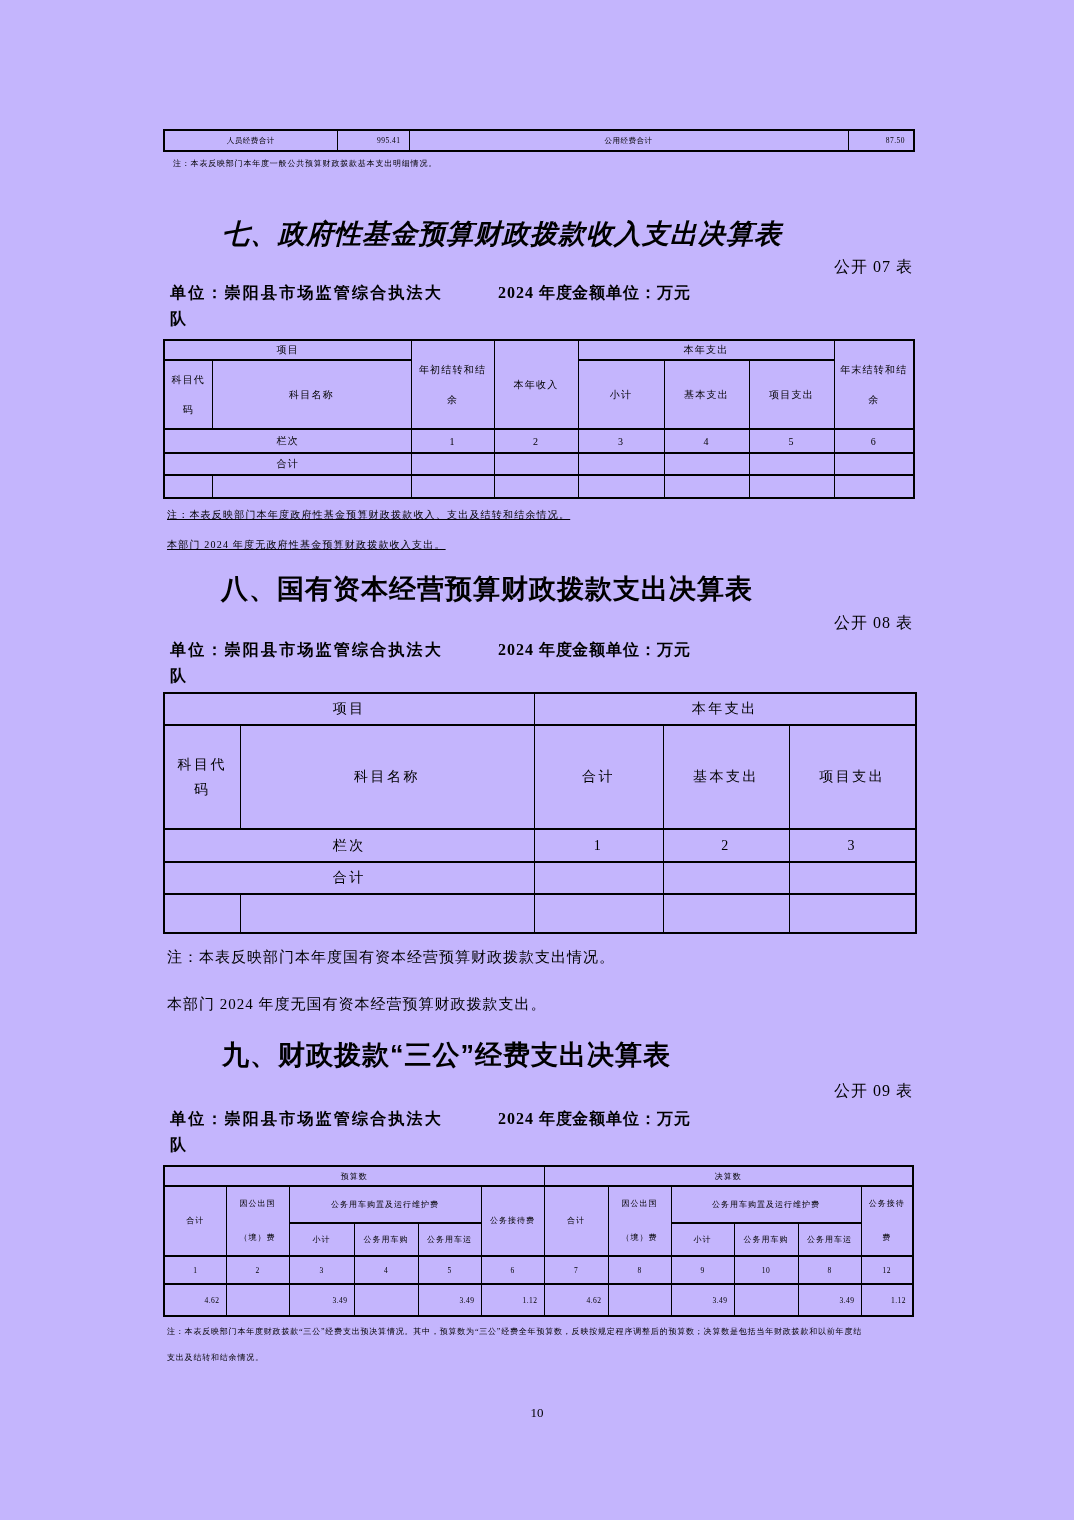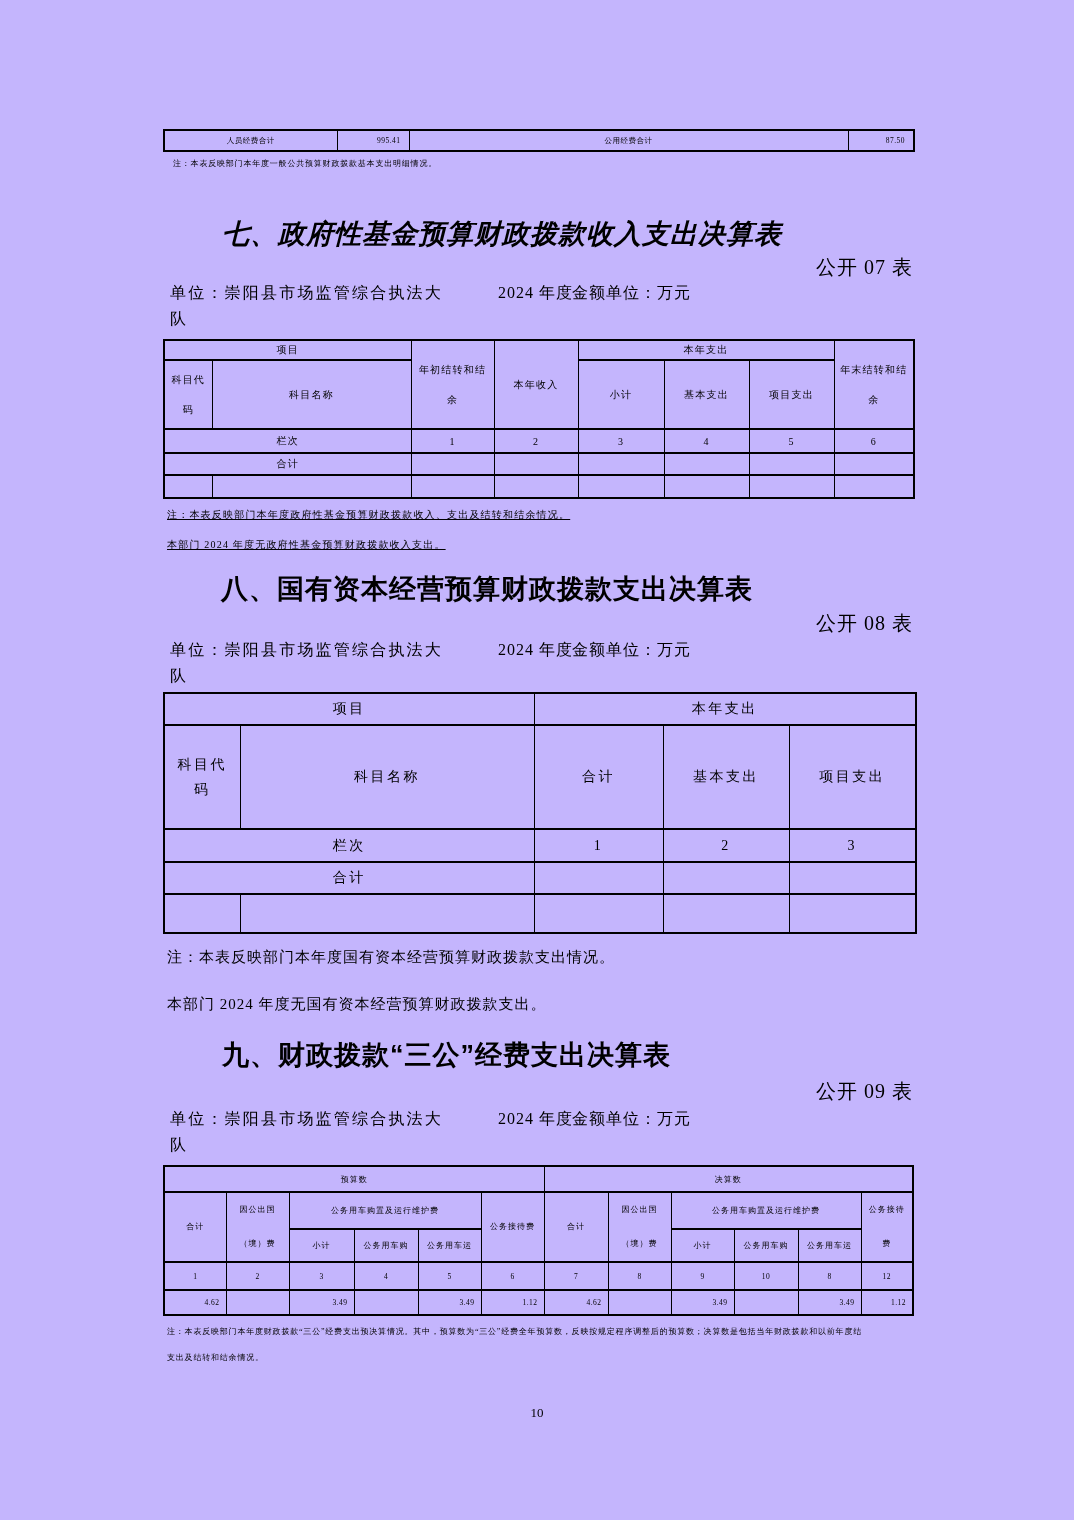--- a/index.html
+++ b/index.html
@@ -22,30 +22,30 @@
   #t07 .tall{line-height:30px;}
 
   #t08{top:692px;width:752px;font-size:14px;letter-spacing:2.5px;}
   #t08 td{padding:0 8px;}
   #t08 .r1{height:32px;} #t08 .r2{height:104px;} #t08 .r3{height:33px;}
   #t08 .r4{height:32px;} #t08 .r5{height:39px;}
   #t08 .tall{line-height:25px;}
 
   #t09{top:1165px;width:750px;font-size:8px;letter-spacing:1px;}
   #t09 td{padding:0 6px;}
-  #t09 .r1{height:26px;} #t09 .r2{height:37px;} #t09 .r3{height:33px;}
-  #t09 .r4{height:28px;} #t09 .r5{height:25px;}
+  #t09 .r1{height:20px;} #t09 .r2{height:37px;} #t09 .r3{height:33px;}
+  #t09 .r4{height:28px;} #t09 .r5{height:32px;}
   #t09 .tall{line-height:34px;}
   #t09 .num{font-size:7.5px;letter-spacing:0.5px;}
   #t09 .val{font-size:7.5px;letter-spacing:0.5px;text-align:right;padding-right:6px;}
 
   .title{position:absolute;font-family:"Liberation Sans","DejaVu Sans",sans-serif;
          font-weight:bold;font-size:27px;letter-spacing:1px;white-space:nowrap;line-height:34px;}
-  .table-label{position:absolute;right:161px;font-size:20px;letter-spacing:1px;line-height:22px;}
-  .meta-row{position:absolute;left:0;width:852px;height:56px;}
+  .table-label{position:absolute;right:161px;font-size:16px;letter-spacing:1px;line-height:22px;}
+  .meta-row{position:absolute;left:0;width:852px;height:56px;font-weight:bold;}
   .unit{position:absolute;left:170px;top:0;width:281px;font-size:16px;letter-spacing:2.2px;line-height:26px;}
   .year{position:absolute;left:498px;top:0;font-size:16px;letter-spacing:1px;line-height:26px;white-space:nowrap;}
   .amount{position:absolute;right:161px;top:0;font-size:16px;letter-spacing:1px;line-height:26px;white-space:nowrap;}
   .note-s{position:absolute;left:167px;font-size:8px;letter-spacing:0.8px;white-space:nowrap;line-height:12px;}
   .note-m{position:absolute;left:167px;font-size:10px;letter-spacing:1.2px;white-space:nowrap;line-height:14px;text-decoration:underline;}
   .note-l{position:absolute;left:167px;font-size:15px;letter-spacing:1px;white-space:nowrap;line-height:18px;}
   #page-num{position:absolute;top:1405px;left:0;width:1074px;text-align:center;font-size:13px;}
 </style>
 </head>
 <body>

